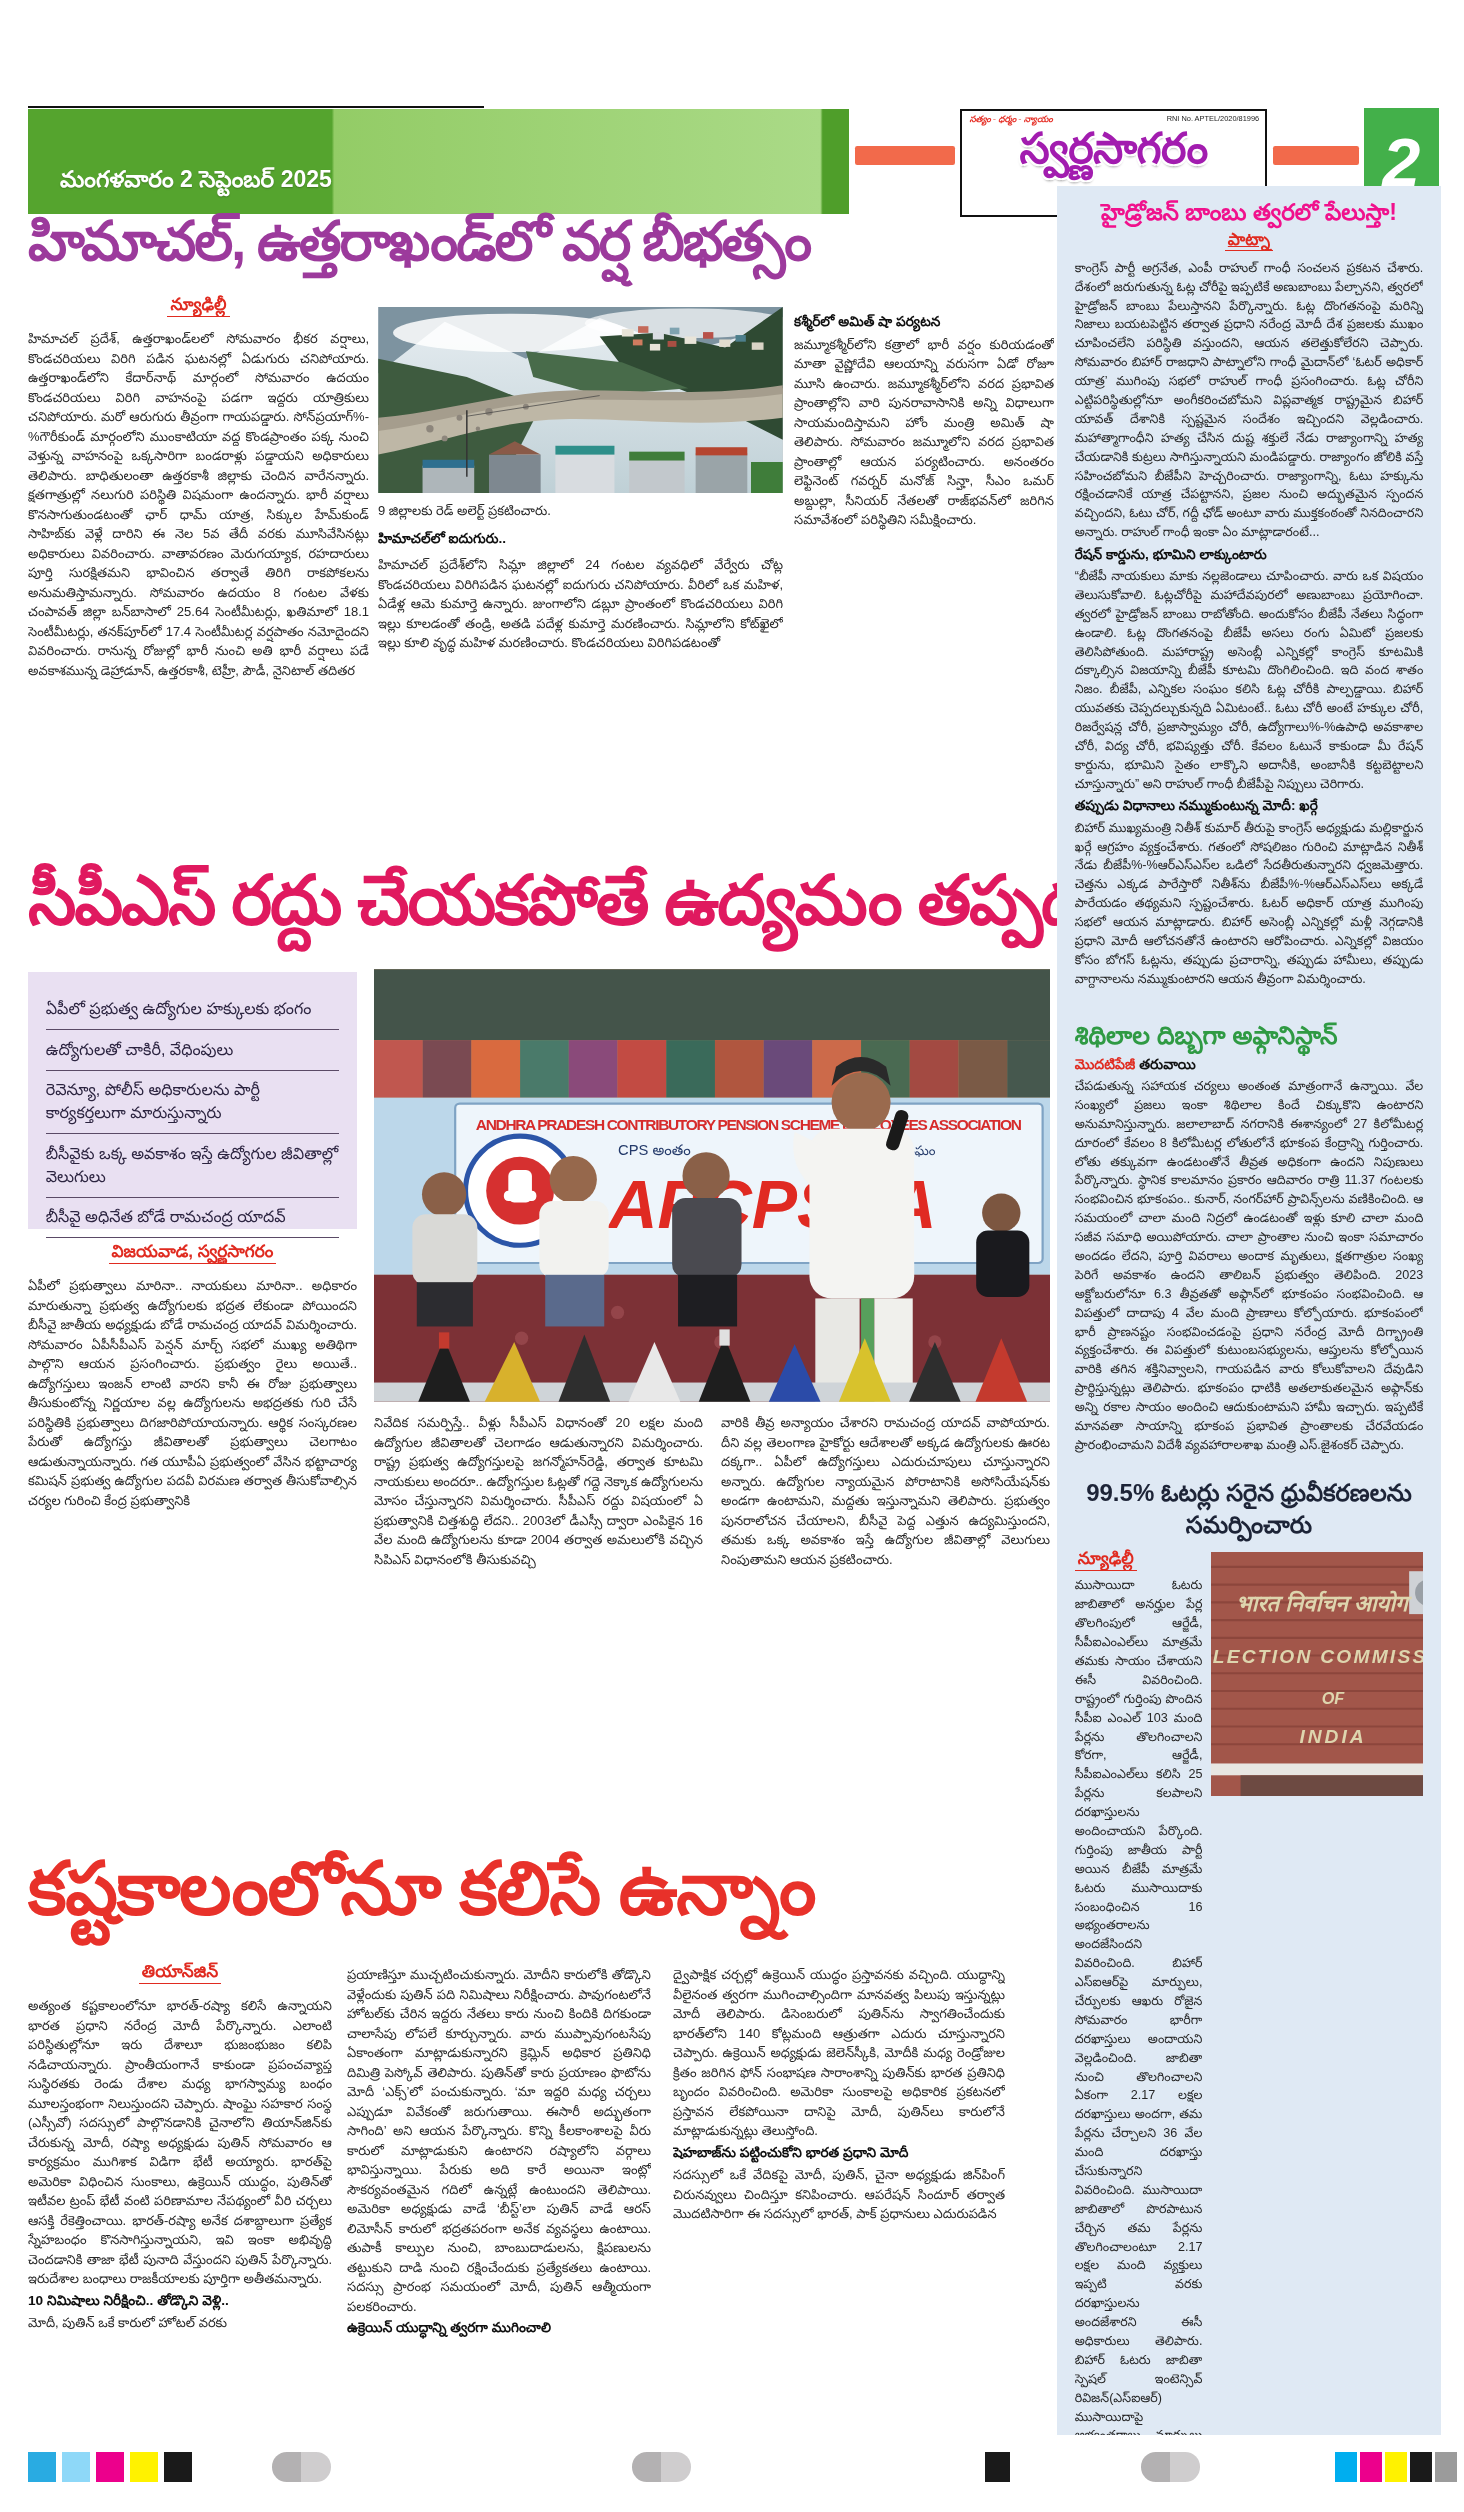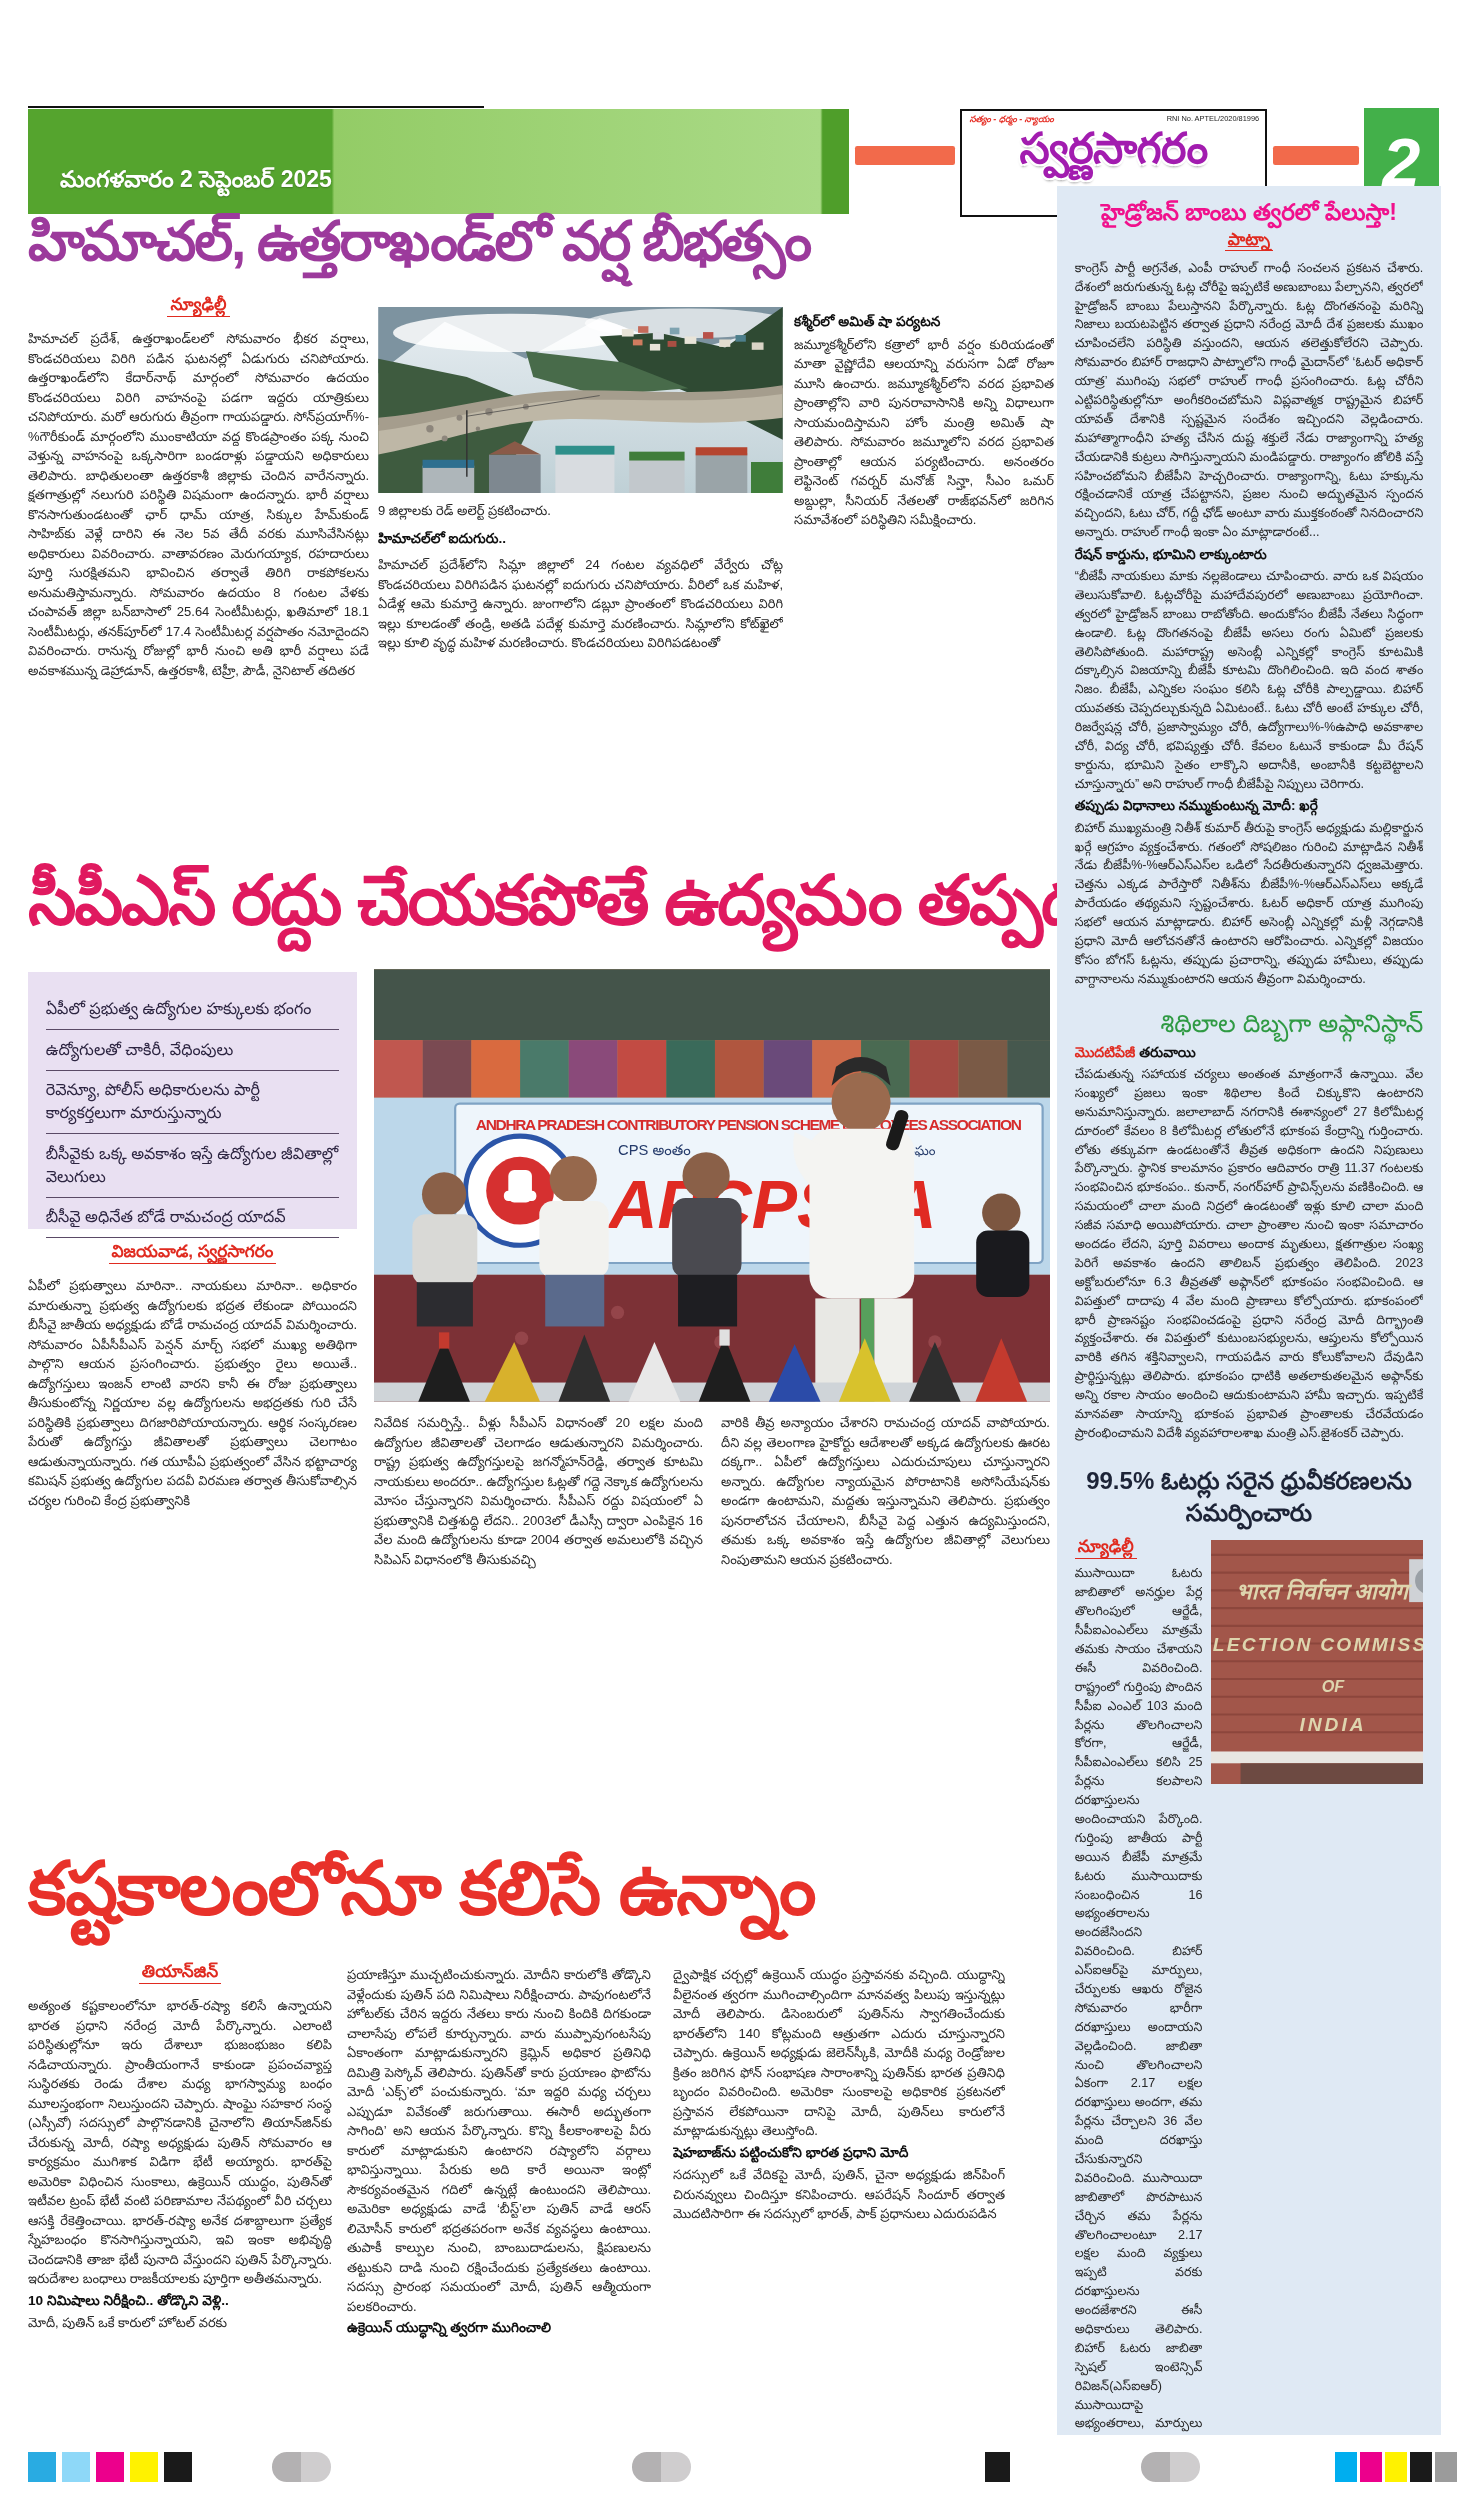--- a/index.html
+++ b/index.html
@@ -13,40 +13,40 @@
   
   .topline { background:#111; height:2.2px; }
   .datebar {
     background:linear-gradient(90deg,#55a42e 0%,#55a42e 37%,#93cc66 37.3%,#aada87 96.5%,#4f9e2a 96.8%,#4f9e2a 100%);
     display:flex; align-items:center;
   }
   .datebar .date { color:#fff; font-weight:bold; font-size:23px; padding-left:32px; text-shadow:0 0.7px 1.5px rgba(0,0,0,.25);margin-top:40px; }
   .orange-dash { background:#f26a4b; border-radius:2.2px; }
   .masthead-box { background:#fff; border:2.2px solid #111; }
   .mh-row { display:flex; justify-content:space-between; padding:3px 5.9px 0 7.4px; }
-  .mh-left { color:#e6332a; font-size:8.9px; font-weight:bold; font-style:italic; }
+  .mh-left { color:#e6332a; font-size:8.9px; font-weight:bold; font-style:italic;font-family:Liberation Serif, serif; }
   .mh-right { color:#222; font-size:7.4px; }
   .mh-title {
     text-align:center; font-size:43px; font-weight:bold; color:#a21caf; line-height:1.05;
     text-shadow:-1.5px -1.5px 0 #fff, 1.5px -1.5px 0 #fff, -1.5px 1.5px 0 #fff, 1.5px 1.5px 0 #fff, 0 3px 2.2px rgba(0,0,0,.35);
     letter-spacing:-0.7px;
   }
   .mh-tagline { position:absolute; right:4.4px; bottom:3.7px; background:#2b3e94; color:#fff; font-size:9.6px; padding:1.5px 7.4px; border-radius:1.5px; }
   .pagenum-box { background:#43b04a; color:#fff; font-weight:bold; font-size:68px; display:flex; align-items:center; justify-content:center; font-style:italic; }
   
   .body-txt { font-size:13px; line-height:1.5; text-align:justify; color:#262626; overflow:hidden; }
   .subhead { font-weight:bold; color:#0f0f0f; font-size:13.7px; margin:4.4px 0 1.5px 0; }
   .dateline { text-align:center; font-weight:bold; color:#e02b20; font-size:17px; }
   .dateline span { border-bottom:1.5px solid #e02b20; padding:0 3px 1.5px 3px; }
   .h-purple { font-weight:bold; color:#9c3a9c; font-size:55px; letter-spacing:-2.2px; line-height:1.05; white-space:nowrap; }
   .h-pinkred { font-weight:bold; color:#e0195f; font-size:69px; letter-spacing:-2.2px; line-height:1.05; white-space:nowrap; }
   .h-red { font-weight:bold; color:#e8312a; font-size:74px; letter-spacing:-1.5px; line-height:1.05; white-space:nowrap; }
   .rail { background:#dfe9f4; padding:13.3px 17.7px 14.8px 17.7px; }
   .rail-h1 { text-align:center; font-weight:bold; color:#f0118c; font-size:23px; line-height:1.2; }
-  .rail-h2 { text-align:right; font-weight:normal; color:#2f9a43; font-size:25px; line-height:1.2; margin-top:19px; }
+  .rail-h2 { text-align:left; font-weight:bold; color:#2f9a43; font-size:25px; line-height:1.2; margin-top:31px; }
   .rail-h3 { text-align:center; font-weight:bold; color:#1d2437; font-size:24px; line-height:1.35; margin-top:22px; }
   .rail .body-txt { font-size:12.6px; }
   .continued { font-weight:bold; font-size:14px; margin:5.9px 0 1.5px 0; color:#111; }
   .continued .red { color:#e02b20; }
   .info-box { background:#e9e0f2; padding:17.7px 17.7px 7.4px 17.7px; }
   .info-box .item { font-size:16px; line-height:1.45; color:#2c2440; padding:7.4px 0 8.9px 0; border-bottom:1.5px solid #5a4a66; }
   .info-box .item:last-child { border-bottom:1.5px solid #5a4a66; }
   .caption-line { font-size:13px; color:#262626; }
   .photo { overflow:hidden; background:#ccc; }
   .photo svg { display:block; }

